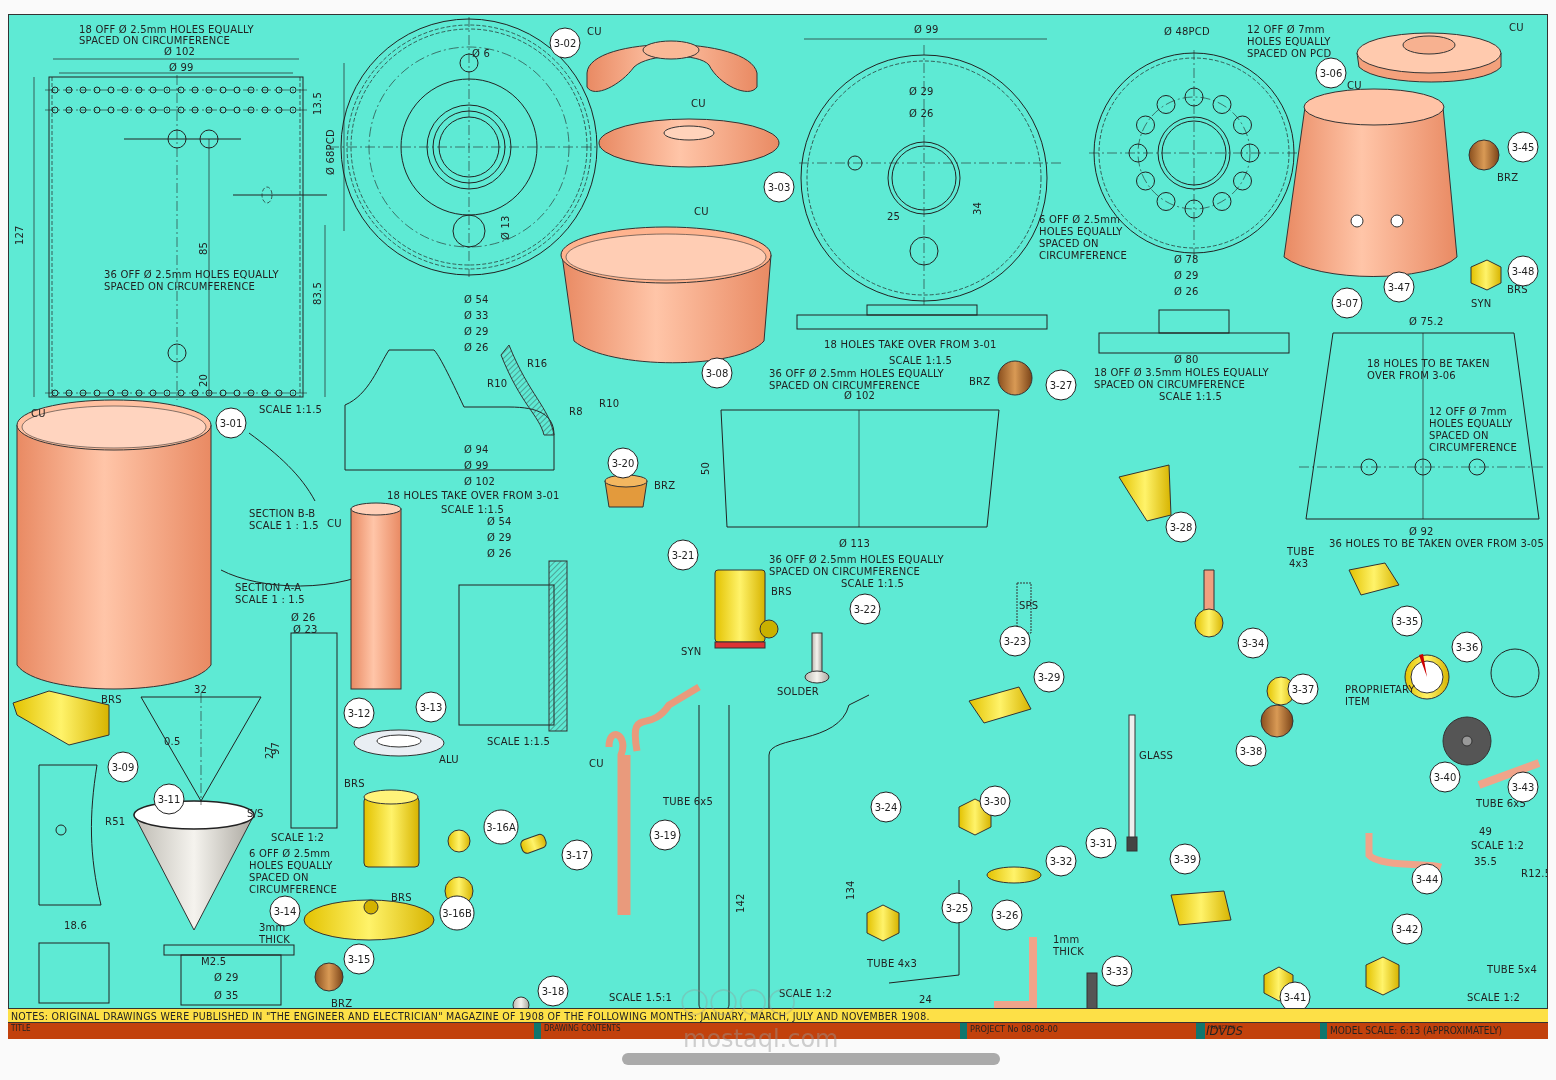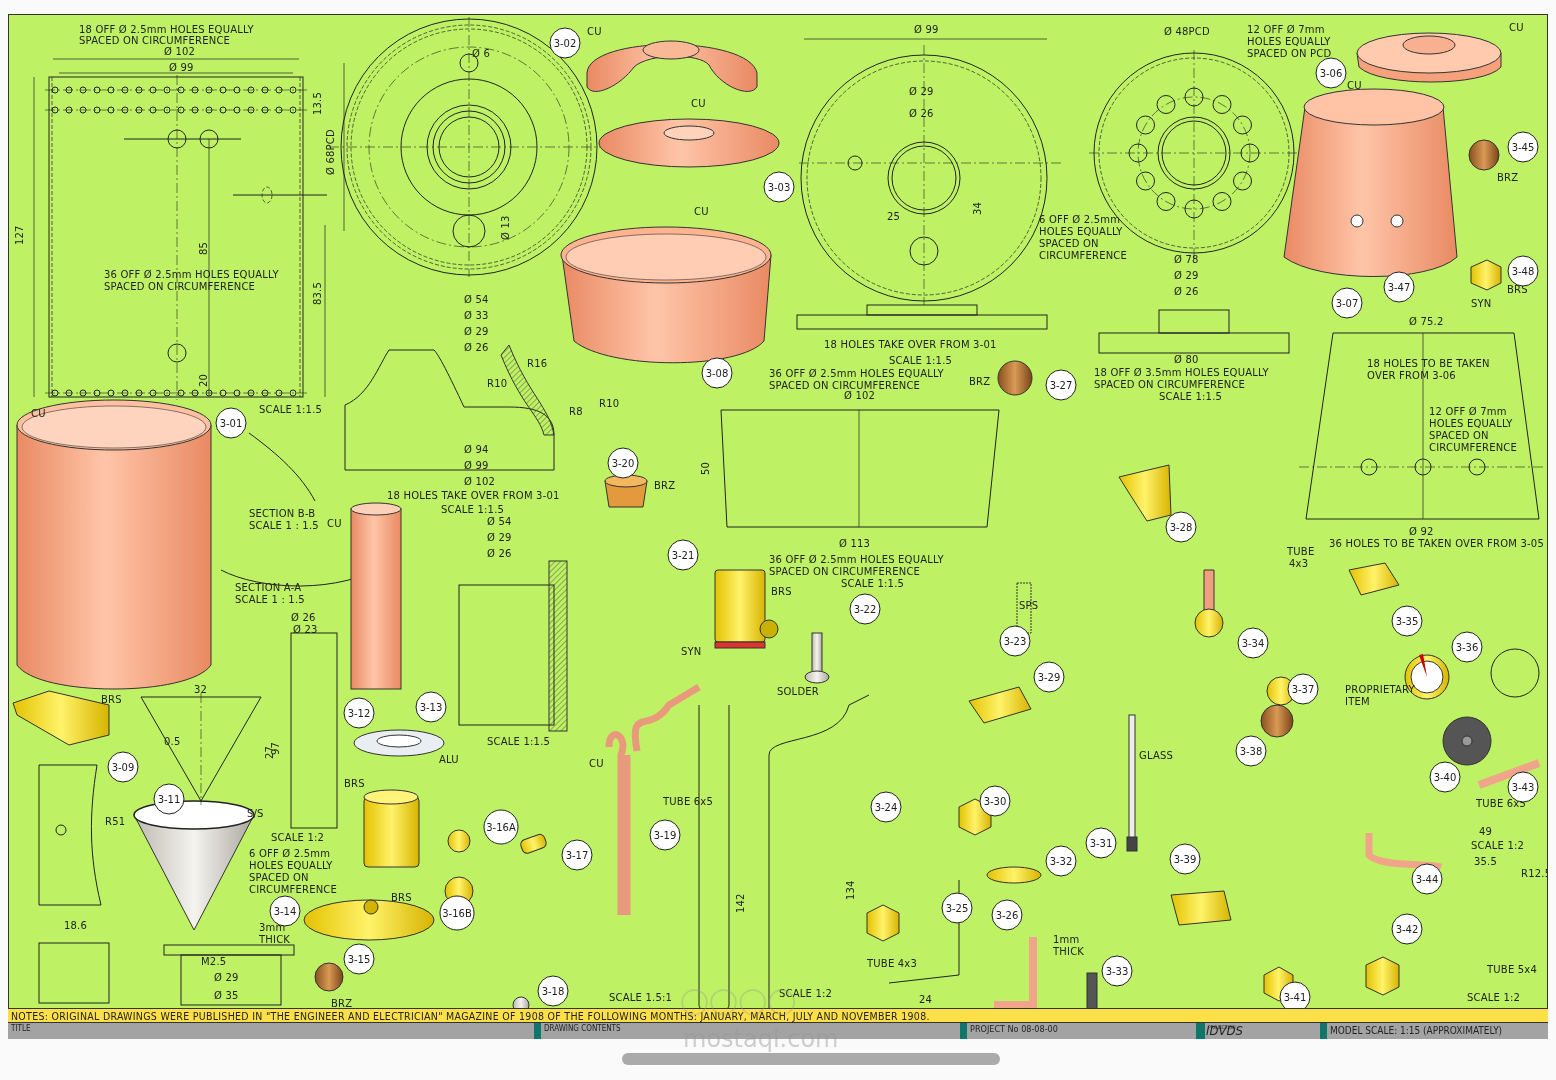--- a/index.html
+++ b/index.html
@@ -1,27 +1,27 @@
 <!DOCTYPE html>
 <html><head>
 <meta charset="utf-8">
 <style>
   html,body{margin:0;padding:0;}
   body{width:1556px;height:1080px;background:#fafafa;position:relative;overflow:hidden;font-family:"DejaVu Sans Condensed","DejaVu Sans",sans-serif;color:#222;}
-  .sheet{position:absolute;left:8px;top:14px;width:1540px;height:1024px;background:#bef264;border:1.5px solid #333;box-sizing:border-box;overflow:hidden;}
+  .sheet{position:absolute;left:8px;top:14px;width:1540px;height:1024px;background:#5eead4;border:1.5px solid #333;box-sizing:border-box;overflow:hidden;}
   svg.drawing{position:absolute;left:0;top:0;width:1540px;height:1024px;}
   .t{font-family:"DejaVu Sans","Liberation Sans",sans-serif;font-size:10px;fill:#222;letter-spacing:0.2px;}
   .line{stroke:#222;stroke-width:1;fill:none;}
   .thin{stroke:#222;stroke-width:0.7;fill:none;}
   .dash{stroke:#222;stroke-width:0.7;fill:none;stroke-dasharray:4 2;}
   .center{stroke:#222;stroke-width:0.6;fill:none;stroke-dasharray:10 3 2 3;}
   .bubble{fill:#fff;stroke:#222;stroke-width:1;}
   .bubtxt{font-family:"DejaVu Sans",sans-serif;font-size:10px;fill:#222;text-anchor:middle;dominant-baseline:central;}
   .notes{position:absolute;left:8px;top:1008px;width:1540px;height:14px;border-top:1px solid #333;font-size:10.5px;line-height:14px;padding-left:3px;box-sizing:border-box;background:#fde047;letter-spacing:0.3px;}
-  .titleblock{position:absolute;left:8px;top:1022px;width:1540px;height:16px;border-top:1px solid #333;background:#a3a3a3;font-size:8px;}
+  .titleblock{position:absolute;left:8px;top:1022px;width:1540px;height:16px;border-top:1px solid #333;background:#c2410c;font-size:8px;}
   .tb-cell{position:absolute;top:0;height:16px;border-left:7px solid #0f766e;padding:1px 3px;box-sizing:border-box;white-space:nowrap;}
   .watermark{position:absolute;left:680px;top:985px;font-size:26px;color:rgba(150,150,150,0.35);font-family:"DejaVu Sans",sans-serif;}
   .watermark2{position:absolute;left:683px;top:1025px;font-size:24px;color:rgba(150,150,150,0.45);font-family:"DejaVu Sans",sans-serif;}
   .scrollbar{position:absolute;left:622px;top:1053px;width:378px;height:12px;border-radius:6px;background:#aaa;}
 </style>
 </head>
 <body>
 
 <div class="sheet">
 <svg class="drawing" viewBox="0 0 1540 1024">
@@ -652,18 +652,18 @@
 </svg>
 </div>
 
 <div class="notes">NOTES: ORIGINAL DRAWINGS WERE PUBLISHED IN "THE ENGINEER AND ELECTRICIAN" MAGAZINE OF 1908 OF THE FOLLOWING MONTHS: JANUARY, MARCH, JULY AND NOVEMBER 1908.</div>
 <div class="titleblock">
   <div class="tb-cell" style="left:0;border-left:none;width:526px;"><span>TITLE</span></div>
   <div class="tb-cell" style="left:526px;width:426px;"><span>DRAWING CONTENTS</span></div>
   <div class="tb-cell" style="left:952px;width:238px;font-size:9px;"><span>PROJECT No 08-08-00</span></div>
   <div class="tb-cell" style="left:1190px;width:34px;font-size:5px;"><span>PROJECTION</span></div>
   <div class="tb-cell" style="left:1188px;width:88px;font-size:13px;font-style:italic;line-height:14px;"><span>IDVDS</span></div>
-  <div class="tb-cell" style="left:1312px;width:228px;font-size:10px;line-height:13px;"><span>MODEL SCALE: 1:15 (APPROXIMATELY)</span></div>
+  <div class="tb-cell" style="left:1312px;width:228px;font-size:10px;line-height:13px;"><span>MODEL SCALE: 6:13 (APPROXIMATELY)</span></div>
 </div>
 
 <div class="watermark">◯◯◯◯</div>
 <div class="watermark2">mostaql.com</div>
 <div class="scrollbar"></div>
 
 </body></html>

